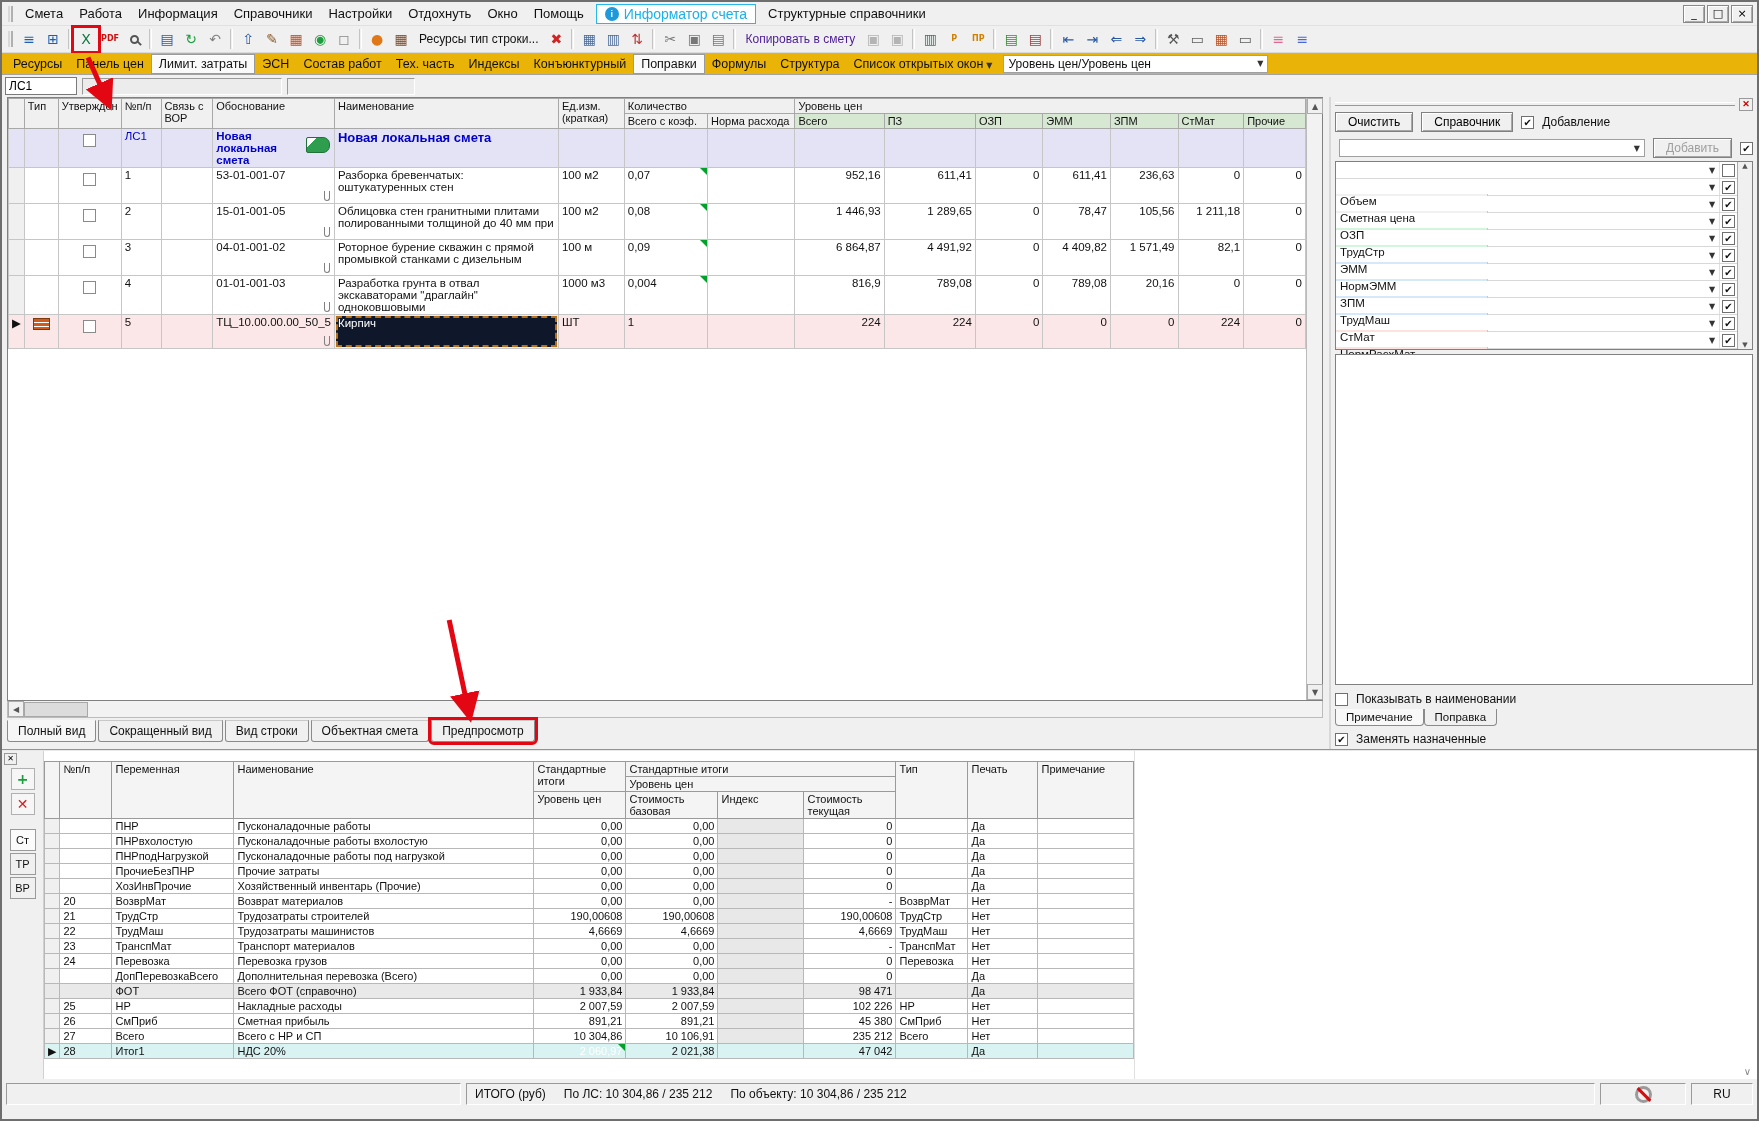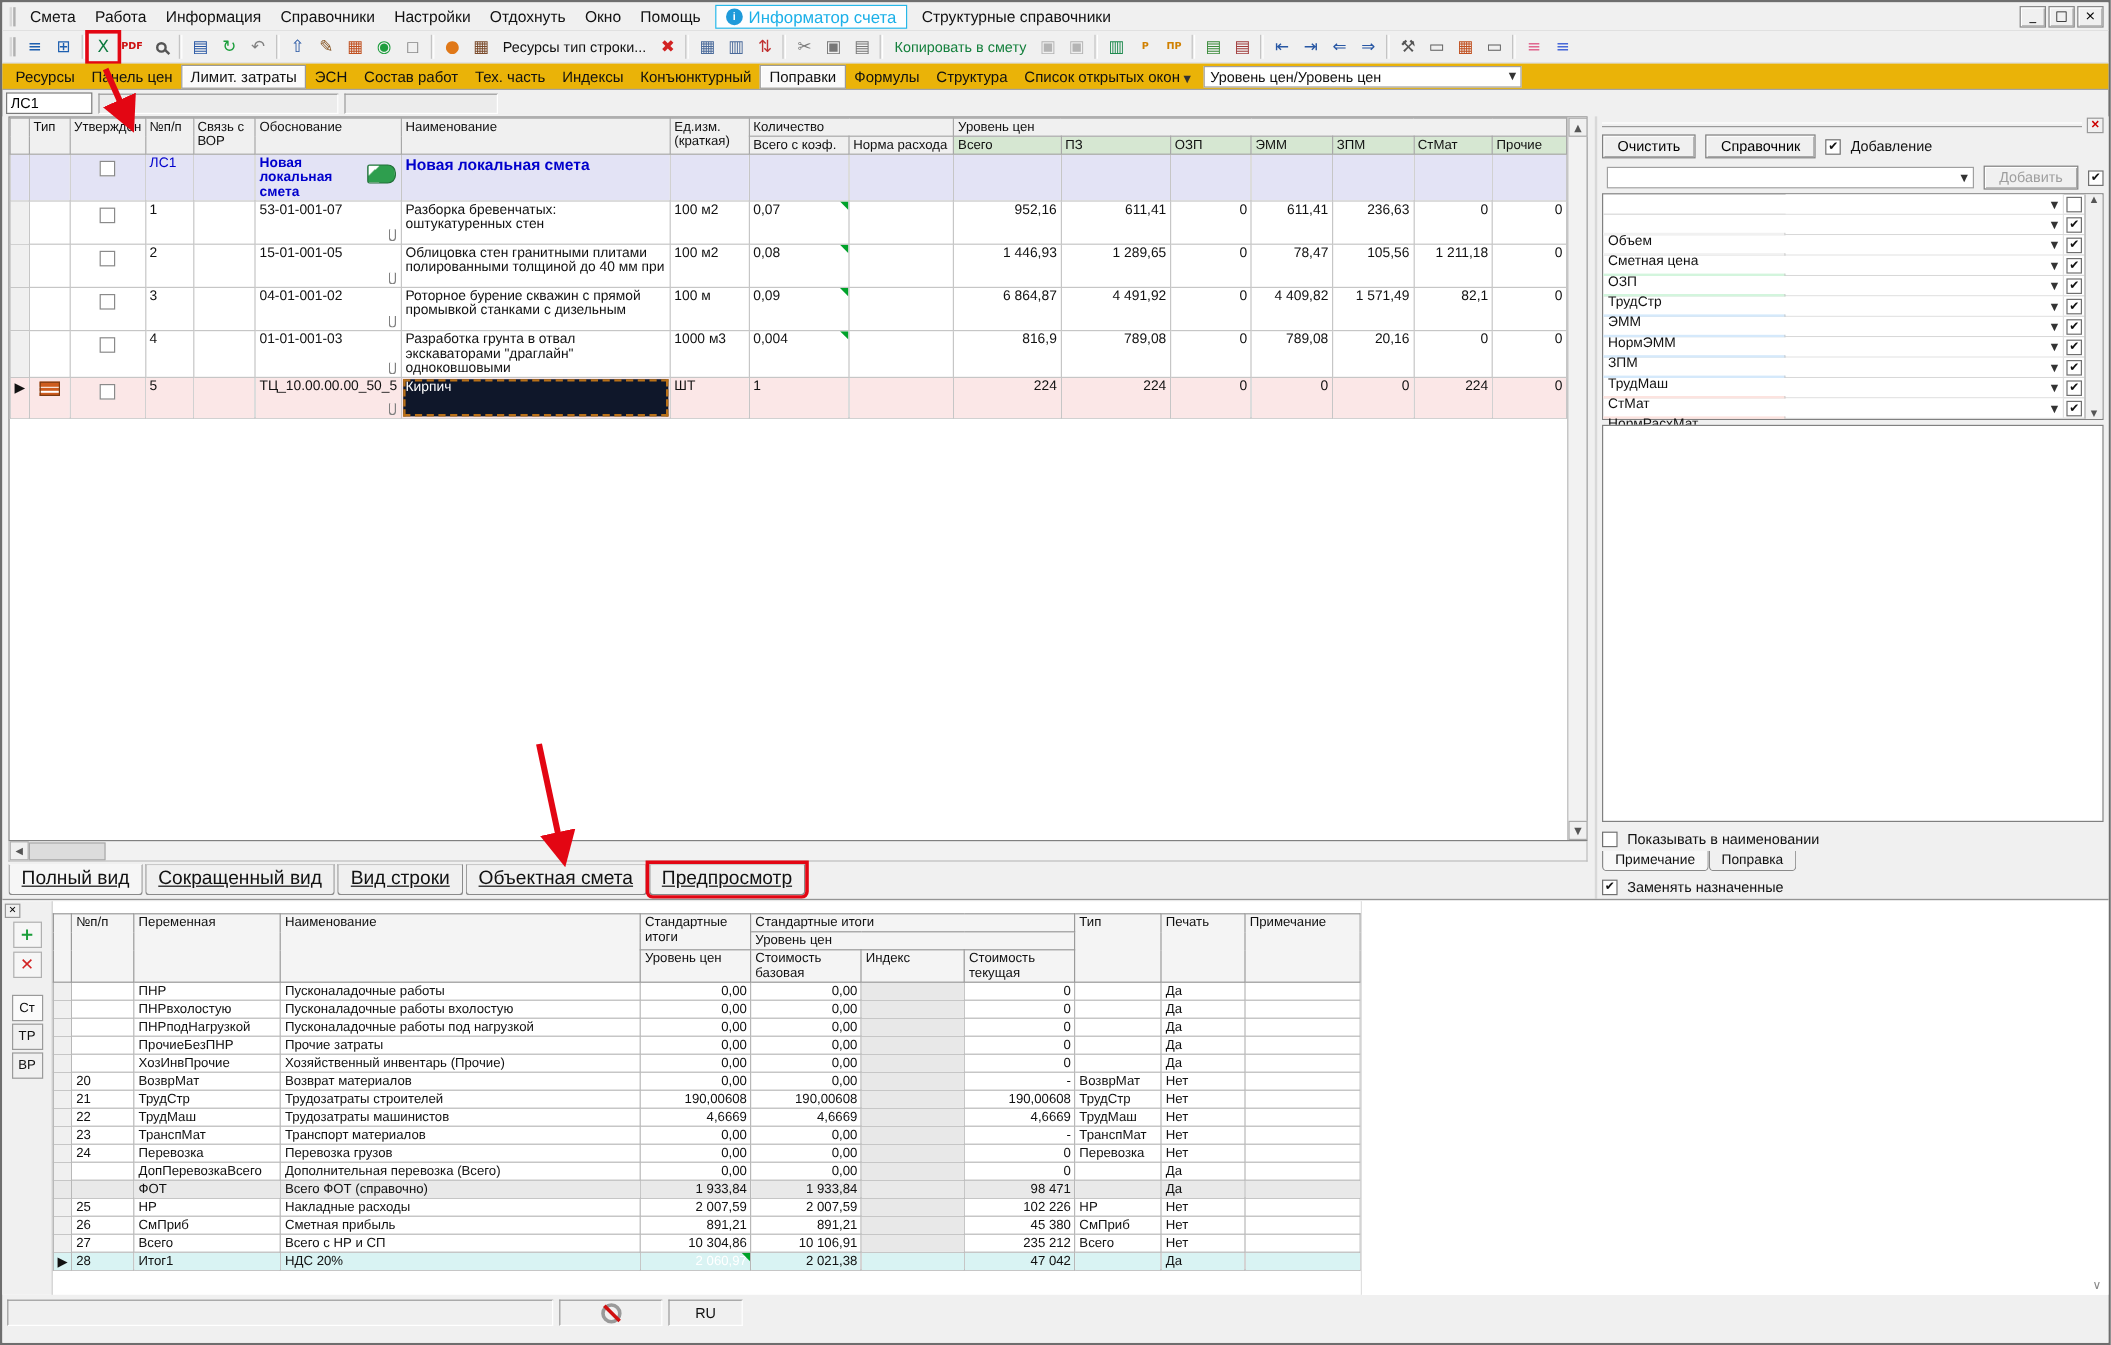--- a/index.html
+++ b/index.html
@@ -17,21 +17,21 @@
   .winctl button{width:22px;height:18px;font-size:11px;line-height:10px;background:#f0f0f0;border:1px solid #888;
                  box-shadow:inset 1px 1px #fff, inset -1px -1px #aaa;font-family:"DejaVu Sans",sans-serif;padding:0;}
   .mspacer{flex:1;}
   
   .toolbar{height:27px;display:flex;align-items:center;padding:1px 2px;background:#f0f0f0;border-bottom:1px solid #dadada;}
   .sep{width:3px;height:20px;border-left:1px solid #c4c4c4;border-right:1px solid #fff;margin:0 3px;}
   .tb{height:23px;min-width:24px;display:flex;align-items:center;justify-content:center;background:transparent;border:1px solid transparent;padding:0 1px;}
   .tb .g{font-family:"DejaVu Sans",sans-serif;font-size:14px;line-height:14px;}
   .tb.small .g{font-size:8px;font-weight:bold;}
   .tb-text{font-size:12px;color:#111;padding:0 6px;}
-  .tb-text.dis{color:#15803d;}
+  .tb-text.dis{color:#4c1d95;}
   .tb.dis .g{color:#b4b4b4 !important;}
   .hl-red{outline:3px solid #e30613;outline-offset:0px;}
   .mag{width:9px;height:9px;border:2px solid #555;border-radius:50%;position:relative;display:inline-block;}
   .mag::after{content:"";position:absolute;width:6px;height:2px;background:#555;transform:rotate(45deg);right:-5px;bottom:-2px;}
   
   .tabbar{height:22px;display:flex;align-items:center;padding:0 4px;background:#eab308;border-bottom:1px solid #a3a3a3;}
   .ttab{padding:2px 7px;font-size:12.5px;white-space:nowrap;}
   .ttab.pressed{border:1px solid #9a9a9a;background:#fafafa;box-shadow:inset 1px 1px #fff;}
   .drop-arr{font-size:8px;color:#333;margin-left:3px;font-family:"DejaVu Sans",sans-serif;}
   .combo{display:flex;align-items:center;border:1px solid #a0a0a0;background:#fff;height:18px;padding:0 4px;min-width:265px;margin-left:4px;justify-content:space-between;}
@@ -58,21 +58,21 @@
   .tri{position:absolute;top:0;right:0;width:0;height:0;border-left:7px solid transparent;border-top:7px solid #00a22a;}
   .clip{position:absolute;right:4px;bottom:2px;width:6px;height:10px;border:1px solid #808080;border-top:none;border-radius:0 0 3px 3px;}
   .book{position:absolute;right:4px;top:8px;width:24px;height:16px;background:linear-gradient(135deg,#fff 25%,#2e9e4e 25%);border:1px solid #22703a;border-radius:2px 7px 7px 2px;}
   .bricks{width:17px;height:12px;margin:2px auto 0;background:repeating-linear-gradient(#cd5c1e 0 3px,#fff 3px 4px);border:1px solid #7a3a10;}
   .selcell{background:#0f172a;color:#fff;outline:2px dashed #b87018;outline-offset:-2px;display:block;height:100%;min-height:28px;padding:1px 2px;}
   .vscroll{width:16px;background:#f2f2f2;border-left:1px solid #bbb;display:flex;flex-direction:column;justify-content:space-between;}
   .vscroll button,.hscroll button{width:16px;height:16px;padding:0;border:1px solid #aaa;background:#f0f0f0;color:#555;font-size:8px;font-family:"DejaVu Sans",sans-serif;}
   .hscroll{height:17px;background:#f2f2f2;border:1px solid #bbb;border-top:none;display:flex;align-items:center;}
   .hthumb{width:64px;height:15px;background:#dcdcdc;border:1px solid #a8a8a8;}
   .viewtabs{height:30px;display:flex;align-items:flex-start;gap:2px;padding-top:2px;}
-  .vtab{padding:3px 10px;font-size:16px;border:1px solid #8a8a8a;border-top:1px solid #c8c8c8;background:#f0f0f0;border-radius:0 0 3px 3px;white-space:nowrap;text-decoration:underline;}
+  .vtab{padding:3px 10px;font-size:12px;border:1px solid #8a8a8a;border-top:1px solid #c8c8c8;background:#f0f0f0;border-radius:0 0 3px 3px;white-space:nowrap;}
   .vtab.active{background:#f6f6f6;border-top:1px solid #f6f6f6;}
   
   .rpanel{flex:1;margin-left:6px;border-left:2px solid #d8d8d8;padding:2px 4px 0 4px;display:flex;flex-direction:column;background:#f0f0f0;}
   .rp-grip{height:10px;display:flex;align-items:center;gap:4px;}
   .rp-grip .lines{flex:1;height:4px;border-top:1px solid #fff;border-bottom:1px solid #9a9a9a;}
   .rp-close{width:14px;height:13px;border:1px solid #999;background:#f0f0f0;color:#c00;font-size:9px;line-height:9px;text-align:center;padding:0;font-weight:bold;}
   .btn3d{border:1px solid #808080;background:#f0f0f0;box-shadow:inset 1px 1px #fff, inset -1px -1px #a8a8a8;font-size:12px;padding:2px 12px;font-family:inherit;}
   .btn3d.dis{color:#9e9e9e;}
   .rp-row{display:flex;align-items:center;gap:8px;margin:3px 0;}
   .ck{width:13px;height:13px;border:1px solid #707070;background:#fff;font-size:10px;line-height:11px;text-align:center;font-family:"DejaVu Sans",sans-serif;display:inline-block;}
@@ -904,20 +904,25 @@
             <td></td>
           </tr>
         </tbody>
       </table>
     <div class="btm-rest"></div>
     <span class="corner-chev">∨</span>
   </div>
 
   <div class="statusbar">
     <div class="st-box" style="width:455px;"></div>
+    <div class="st-box" style="flex:1;gap:18px;">
+      <span>ИТОГО (руб)</span>
+      <span>По ЛС: 10 304,86 / 235 212</span>
+      <span>По объекту: 10 304,86 / 235 212</span>
+    </div>
     <div class="st-box" style="width:86px;justify-content:center;">
       <span class="noicon"></span>
     </div>
     <div class="st-box" style="width:62px;justify-content:center;">
       <span>RU</span>
     </div>
   </div>
   <div class="tail"></div>
 
   <svg class="overlay" id="overlay" xmlns="http://www.w3.org/2000/svg">

